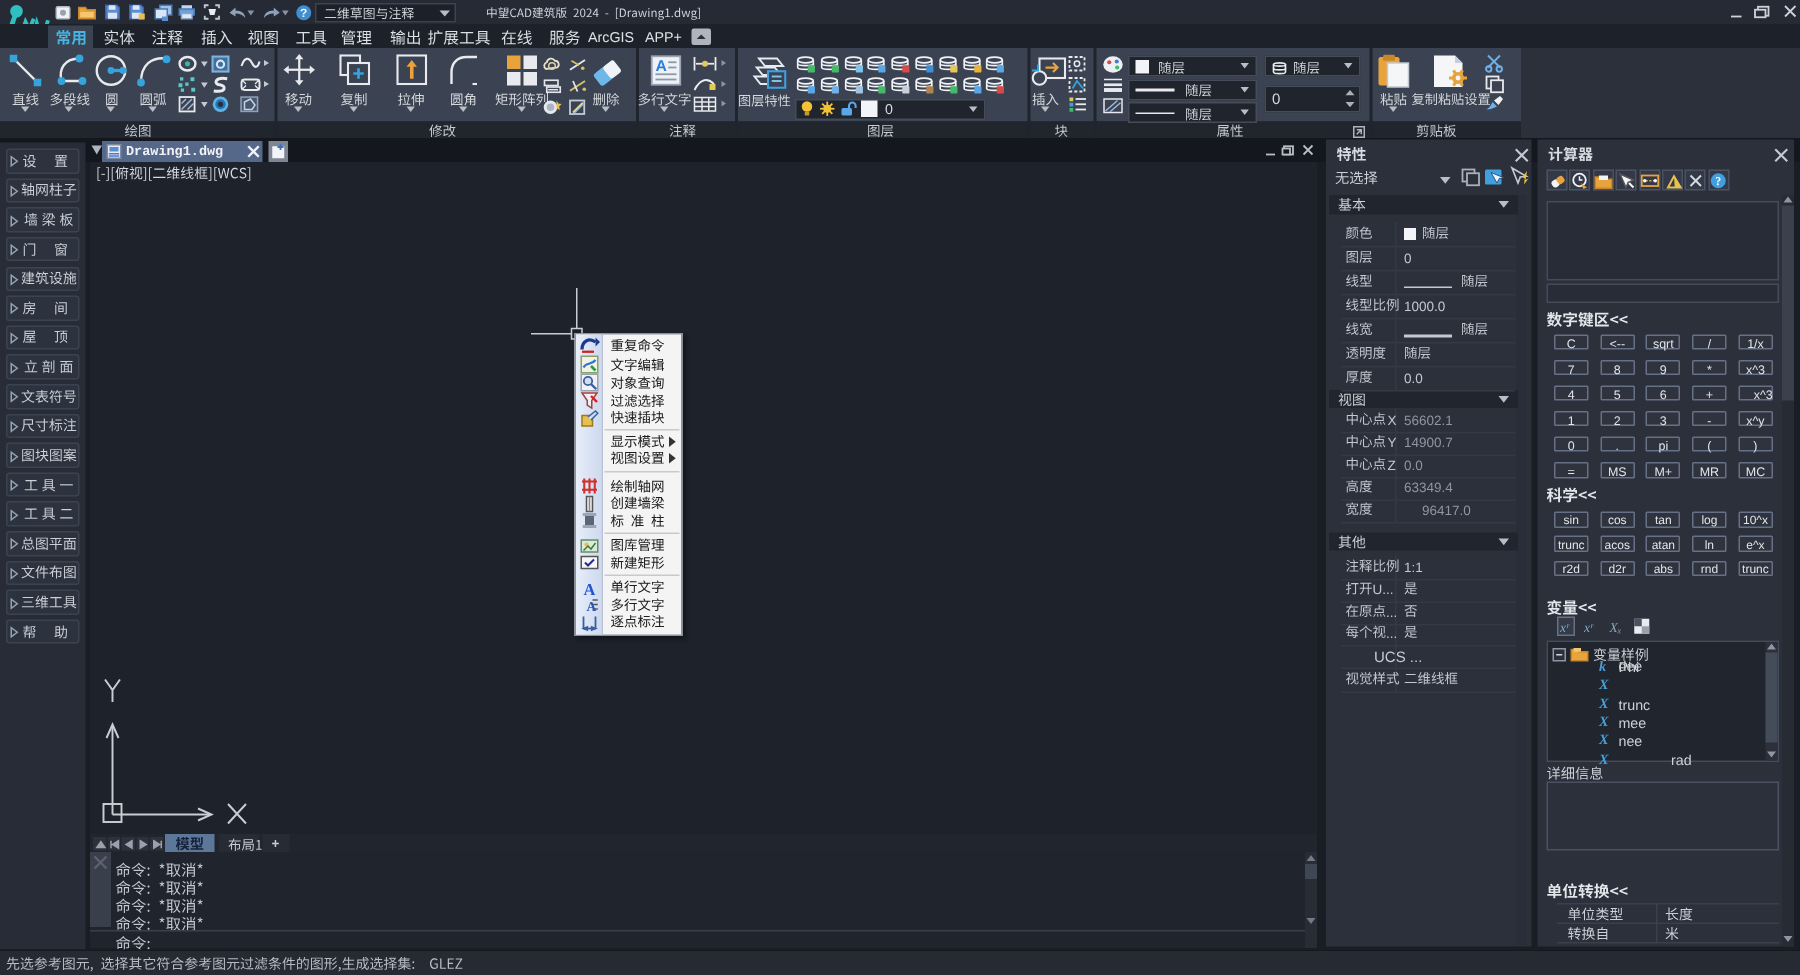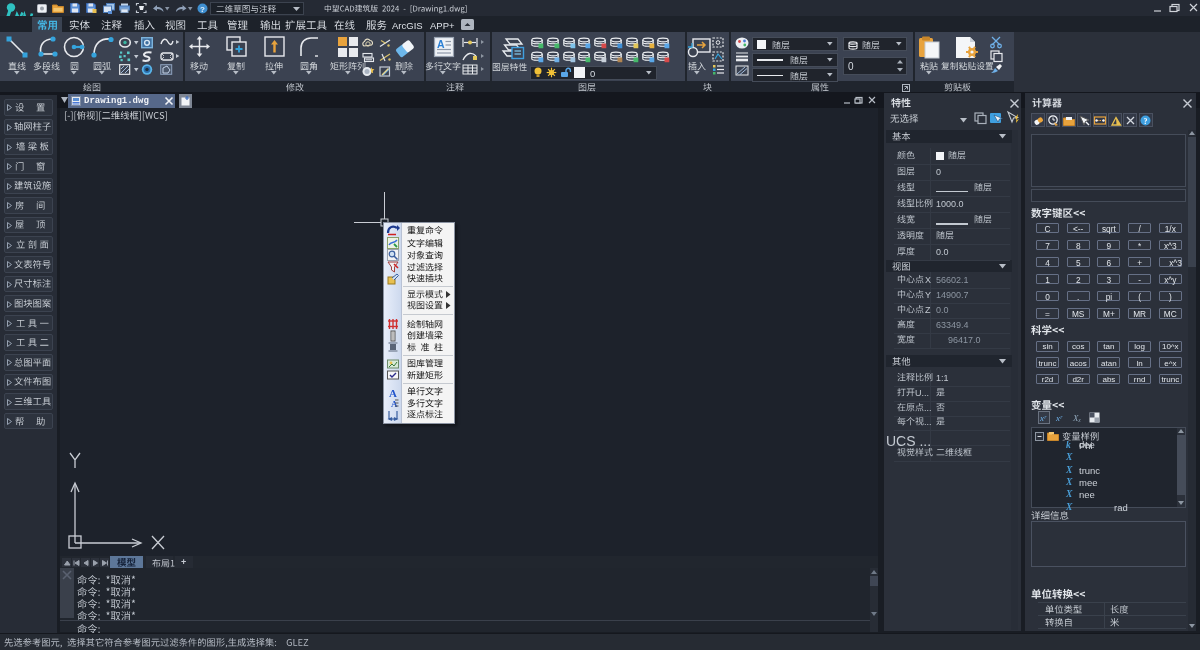--- a/index.html
+++ b/index.html
@@ -1620,21 +1620,21 @@
     </g>
   </svg>
 <span style="left:924px;top:417px;font-size:9px;color:#c3c9d1">...</span>
 <svg class="t " style="left:936.0px;top:416.3px" width="11" height="12">
     <g fill="#c3c9d1" transform="translate(0,8.55) scale(0.009000,-0.009000)">
       <use href="#g167" x="0"></use>
     </g>
   </svg>
 <div style="left:894px;top:444.5px;width:116px;height:1px;background:#343a45"></div>
 <div style="left:930px;top:429px;width:1px;height:16px;background:#343a45"></div>
-<span style="left:886px;top:432.5px;font-size:14px;color:#c3c9d1">UCS ...</span>
+<span style="left:916px;top:432.5px;font-size:10px;color:#c3c9d1">UCS ...</span>
 <div style="left:894px;top:461.0px;width:116px;height:1px;background:#343a45"></div>
 <div style="left:930px;top:445.0px;width:1px;height:16px;background:#343a45"></div>
 <svg class="t " style="left:897.0px;top:447.3px" width="38" height="12">
     <g fill="#c3c9d1" transform="translate(0,8.55) scale(0.009000,-0.009000)">
       <use href="#g36" x="0"></use>
       <use href="#g172" x="1000"></use>
       <use href="#g173" x="2000"></use>
       <use href="#g107" x="3000"></use>
     </g>
   </svg>

